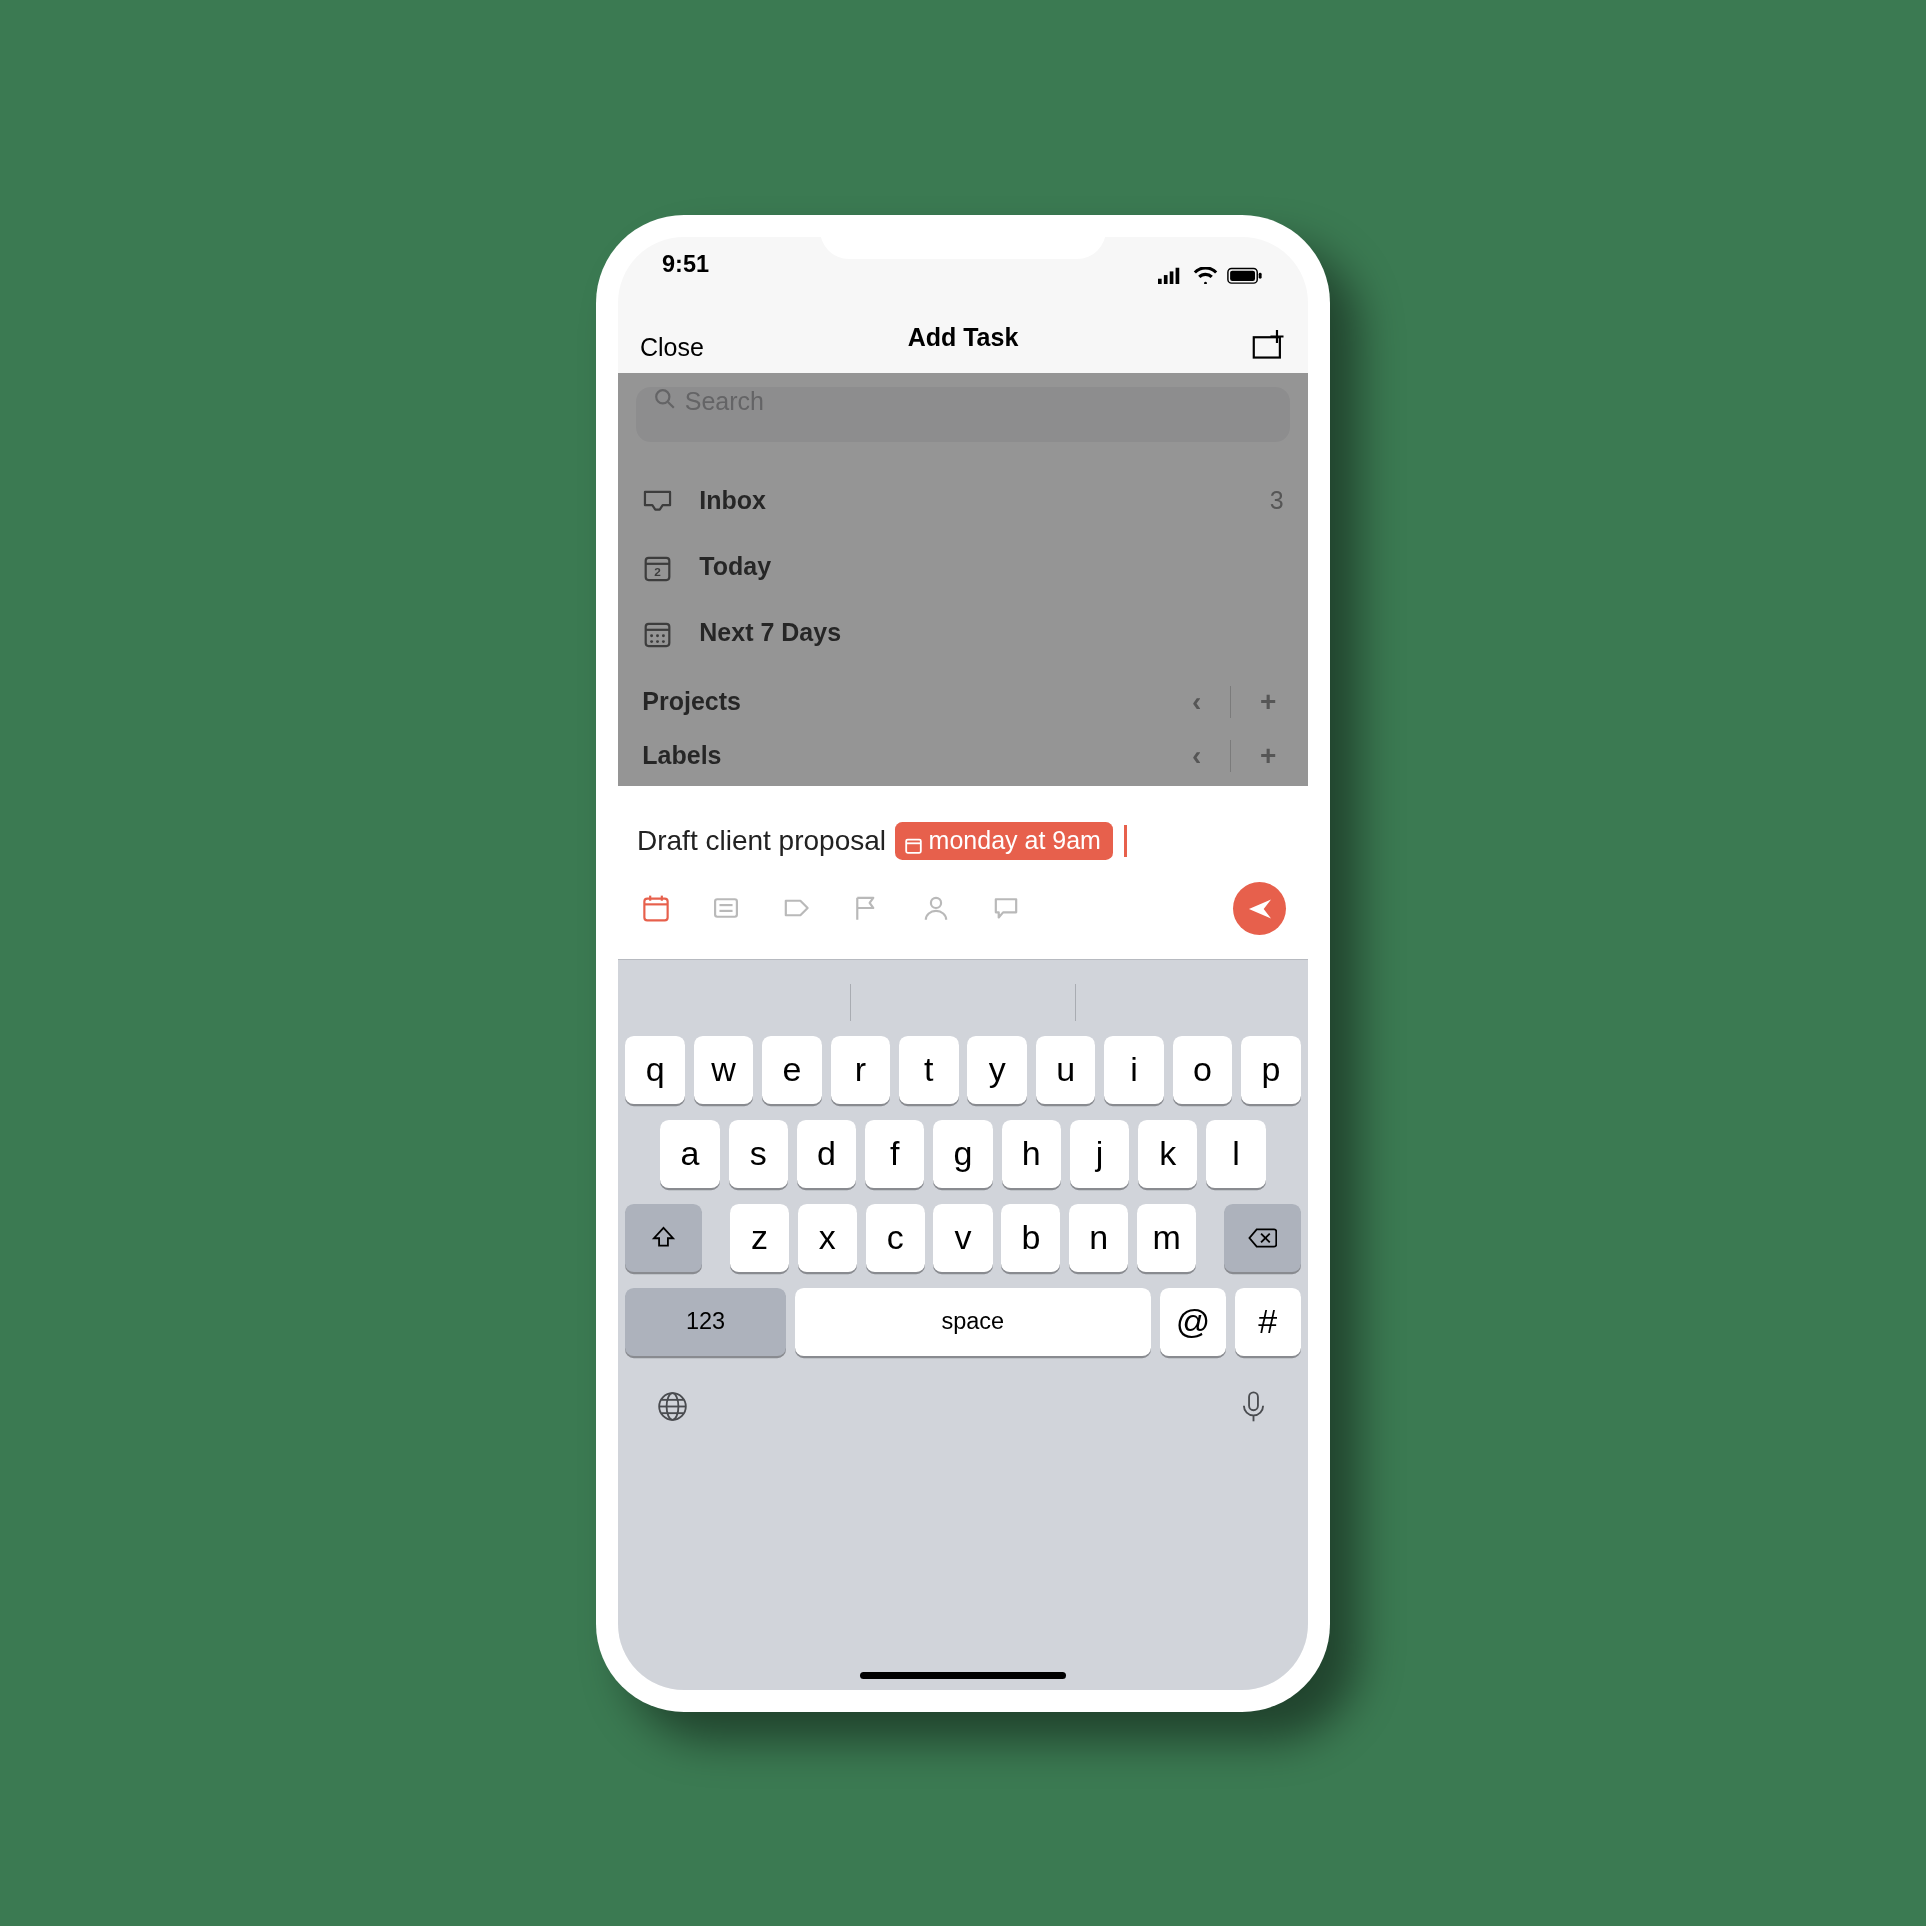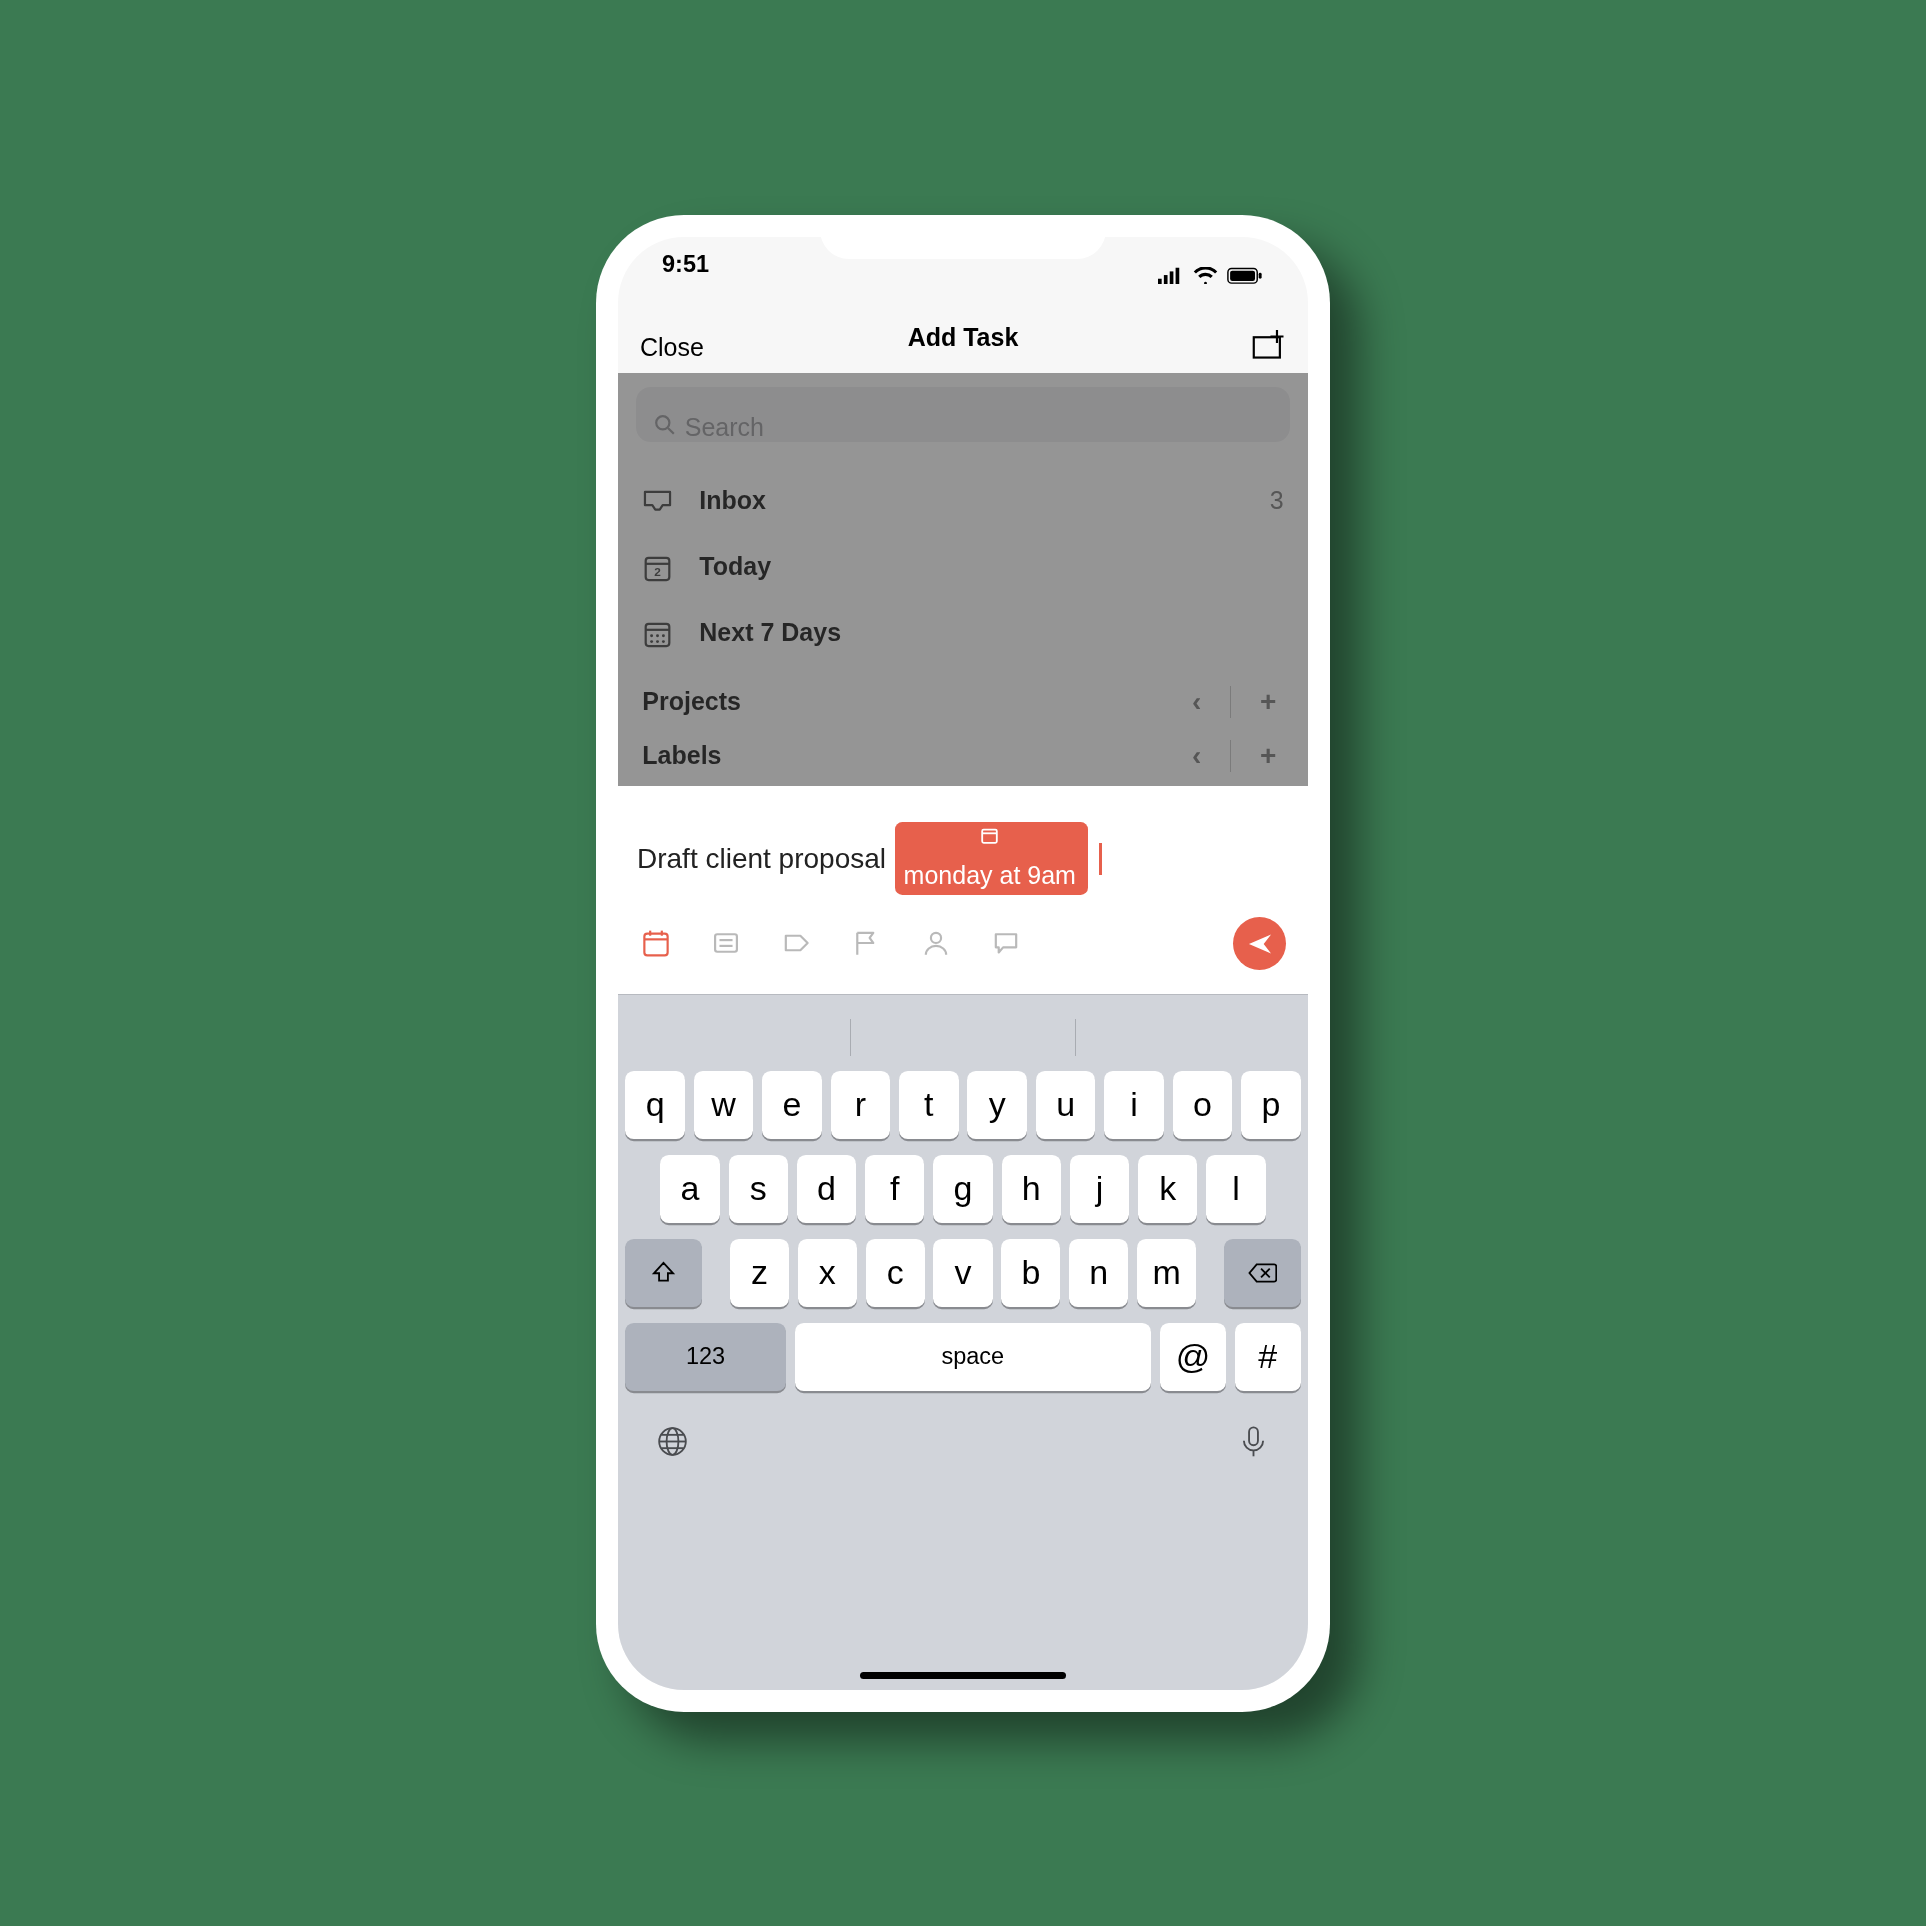--- a/index.html
+++ b/index.html
@@ -75,21 +75,21 @@
   .content-dim::after{
     content:"";
     position:absolute; inset:0;
     background: rgba(70,70,70,0.55);
   }
   .search-box {
     background: #e4e4e6;
     border-radius: 14.7px;
     height: 55px;
     display: flex;
-    align-items: flex-end;
+    align-items: flex-start;
     padding: 0 17.6px;
     gap: 8.8px;
     color: #8a8a8e;
     font-size: 25px;
     margin-bottom: 26px;
   }
   .list-item {
     display: flex;
     align-items: flex-start;
     gap: 26px;
@@ -112,21 +112,21 @@
     background: #fff;
     padding: 16px 19px 8.8px 19px;
   }
   .task-row { display:flex; align-items:center; gap:8.8px; font-size:28px; color:#222;margin-top:20px;}
   .chip {
     background: #e7604c;
     color: #fff;
     border-radius: 7.3px;
     padding: 3.7px 11.7px 5.1px 8.8px;
     font-size: 25px;
-    display:inline-flex; align-items:center; gap:16px;flex-direction:column;
+    display:inline-flex; align-items:flex-end; gap:6px;
   }
   .cursor { width:2.2px; height:32px; background:#e7604c; display:inline-block; margin-left:2.9px;}
   .tool-row{ display:flex; align-items:center; gap:38px; padding:22px 2.9px 14.7px 2.9px; color:#b9b9b9;}
   .tool-row svg{ width:32px; height:32px; }
   .tool-row .active{ color:#e7604c; }
   .send-btn{
     margin-left:auto; width:53px;height:53px;border-radius:50%;
     background:#e7604c; display:flex;align-items:center;justify-content:center;
     color:#fff;
   }

